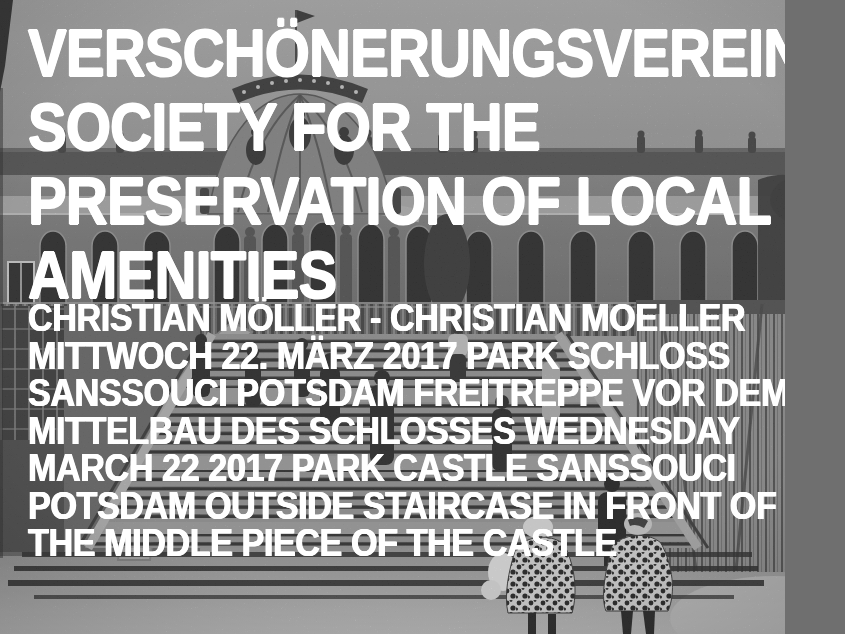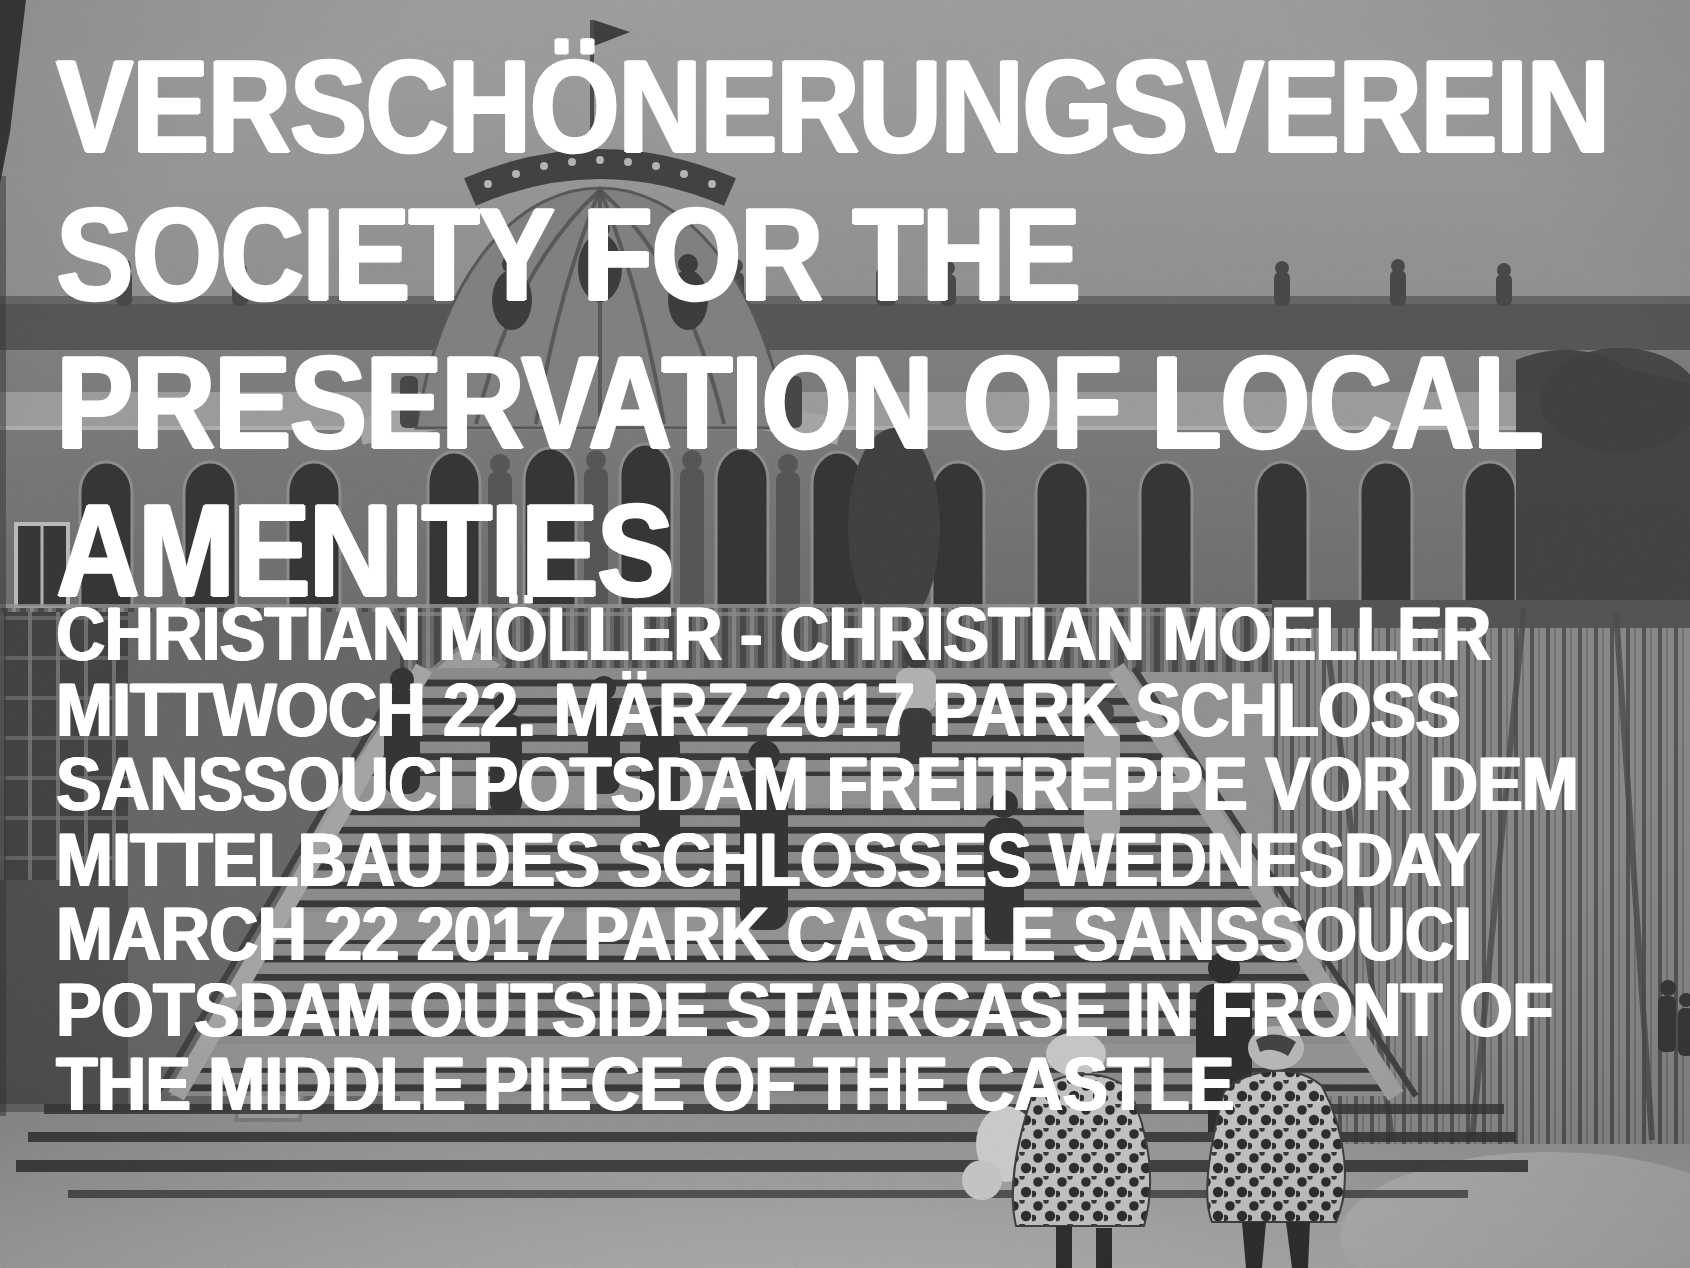--- a/index.html
+++ b/index.html
@@ -1,16 +1,16 @@
 <!DOCTYPE html>
 <html><head>
 <meta charset="utf-8">
 <style>
   html,body{margin:0;padding:0;background:#6f6f6f;}
-  .stage{position:relative;width:845px;height:634px;overflow:hidden;background:#a5a5a5;
+  .stage{position:relative;width:785px;height:634px;overflow:hidden;background:#a5a5a5;
          font-family:"Liberation Sans",sans-serif;}
   .photo{position:absolute;left:0;top:0;}
   .heading{position:absolute;left:28px;top:16px;color:#fff;font-weight:700;font-size:66px;
            line-height:74px;letter-spacing:-1px;white-space:nowrap;}
   .h-line{transform:scaleX(0.88);transform-origin:0 50%;
           text-shadow:0.9px 0 0 #fff,-0.9px 0 0 #fff,0 0.6px 0 #fff,0 -0.6px 0 #fff;}
   .subtitle{position:absolute;left:28px;top:300px;color:#fff;font-weight:700;font-size:38px;
             line-height:37.5px;letter-spacing:-0.5px;white-space:nowrap;}
   .s-line{transform:scaleX(0.9);transform-origin:0 50%;
           text-shadow:0.6px 0 0 #fff,-0.6px 0 0 #fff;}

